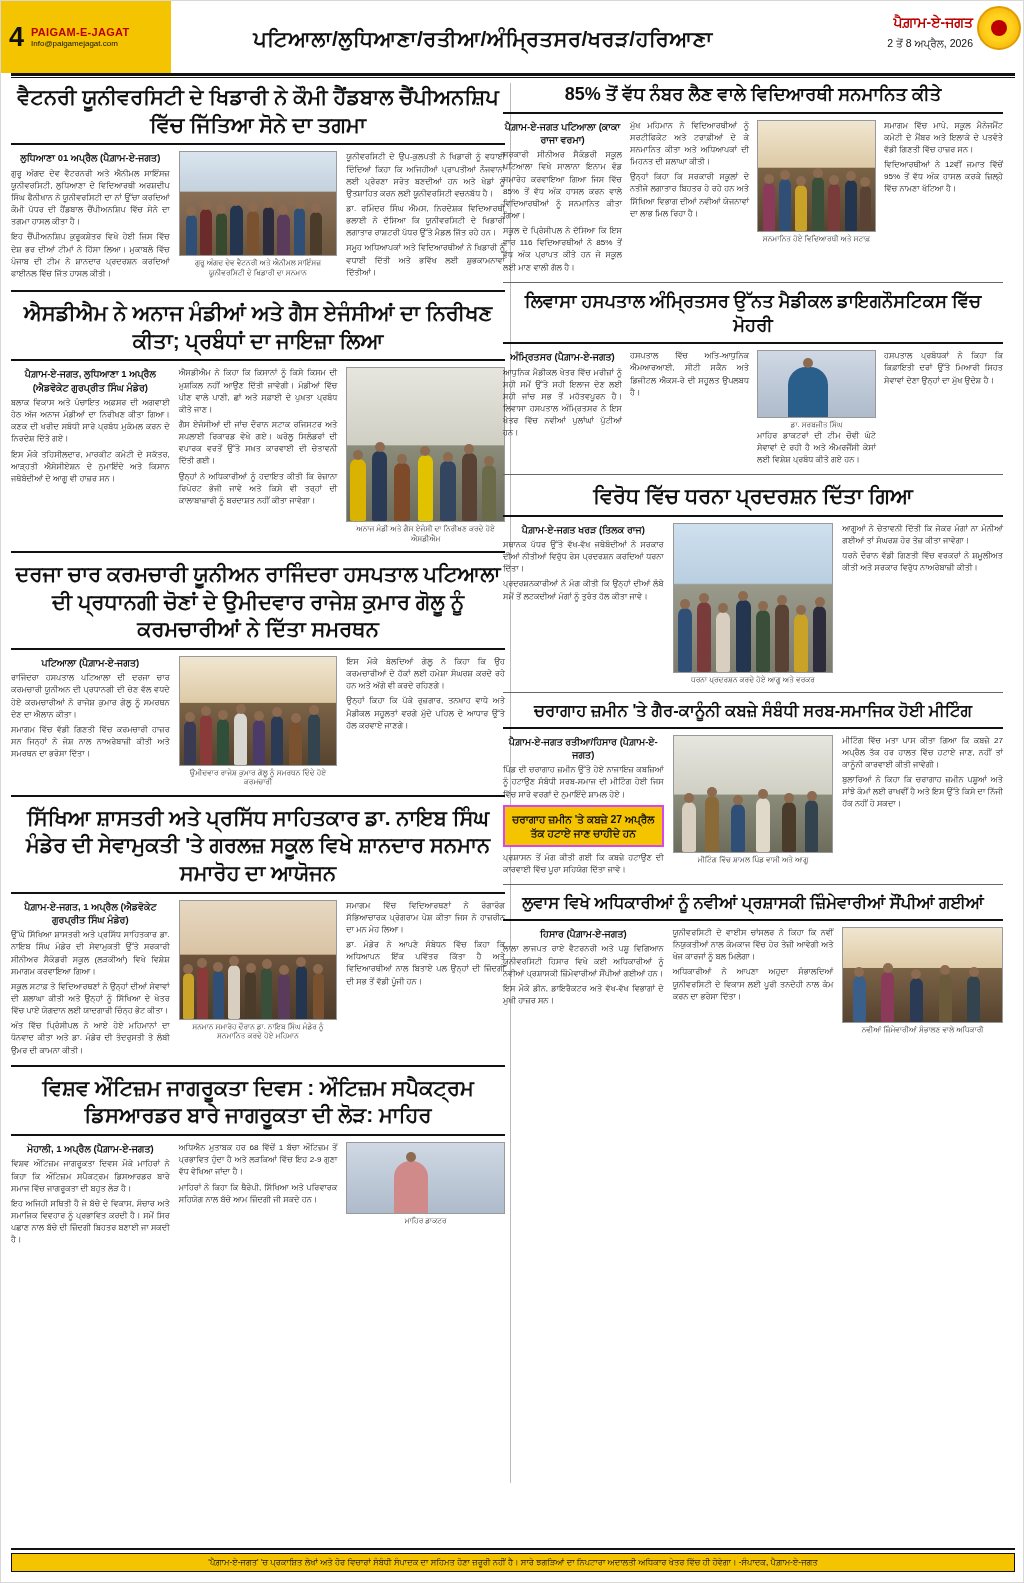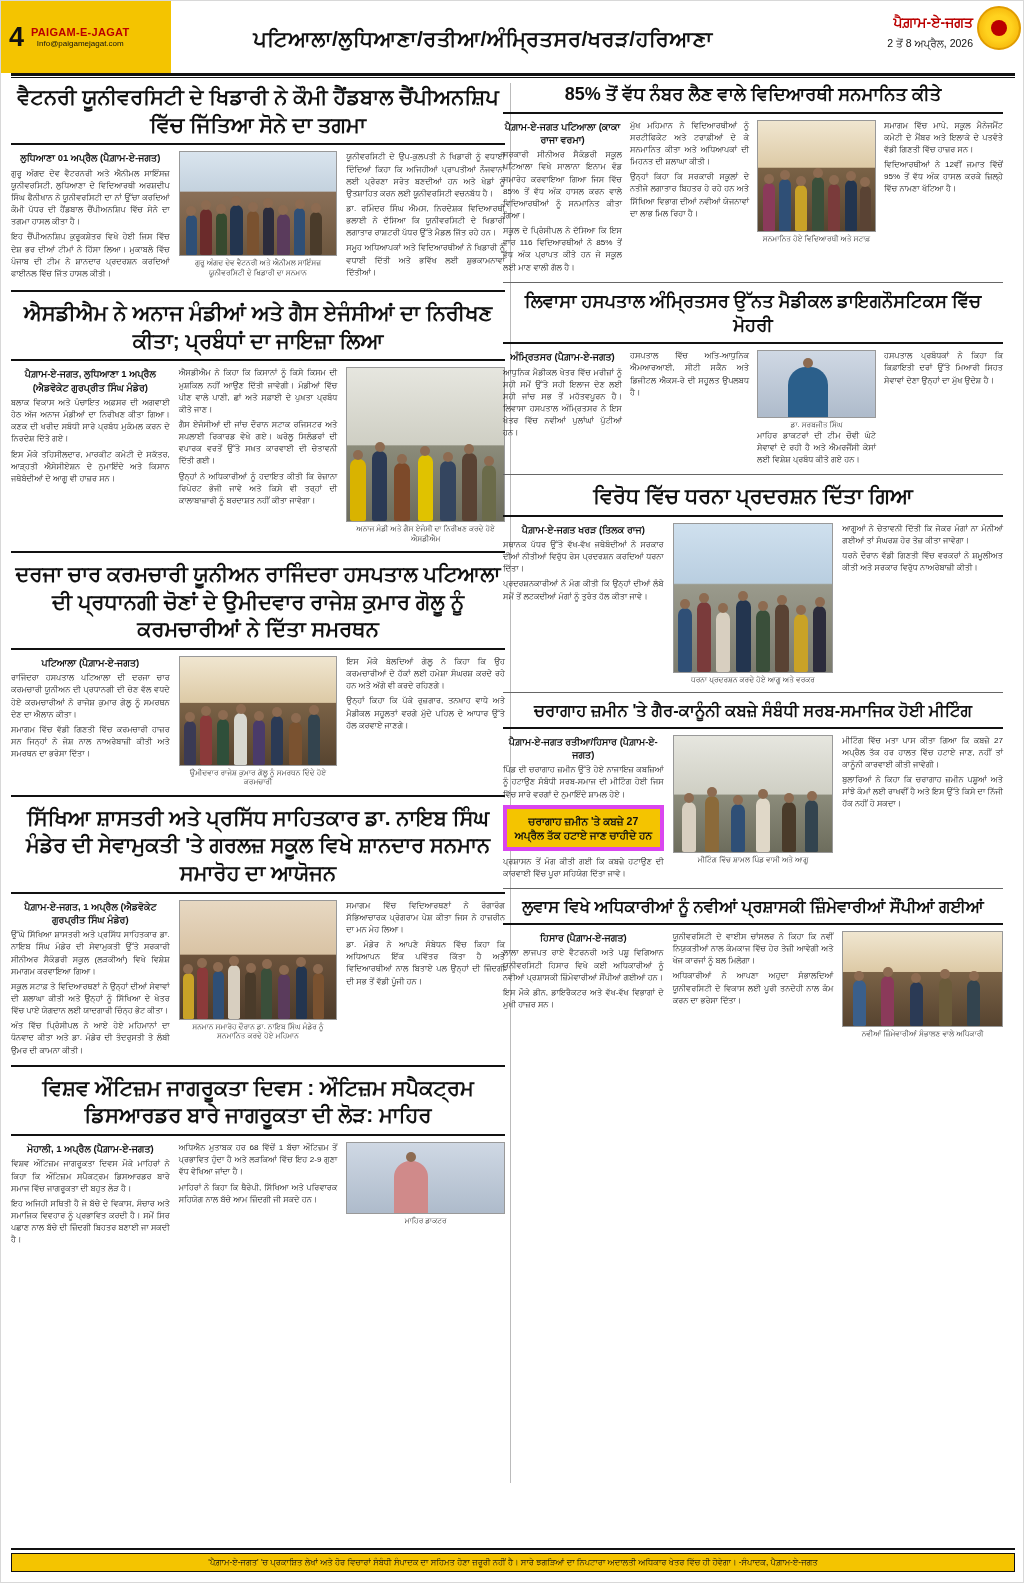--- a/index.html
+++ b/index.html
@@ -26,21 +26,21 @@
   .mh-left {
     width:170px; height:72px;
     background:#f4c400;
     display:flex; align-items:center; padding-left:8px;
   }
   .mh-pageno {
     font-size:27px; font-weight:bold; color:#111; margin-right:7px; line-height:1;
   }
   .mh-brand { line-height:1.15; }
   .mh-brand .b1 { font-size:11px; font-weight:bold; color:#b00; letter-spacing:.3px; }
-  .mh-brand .b2 { font-size:8px; color:#111;text-align:center; }
+  .mh-brand .b2 { font-size:8px; color:#111; }
   .mh-center {
     flex:1; text-align:center; font-size:21px; font-weight:bold;
     letter-spacing:.5px; color:#111; padding-top:4px;
   }
   .mh-right { width:230px; height:72px; position:relative; }
   .mh-logo-txt {
     position:absolute; right:52px; top:13px;
     font-size:14px; font-weight:bold; color:#b00;
   }
   .mh-date {
@@ -104,21 +104,21 @@
     position:absolute; bottom:0; border-radius:7px 7px 2px 2px;
   }
   .fig:after{
     content:""; position:absolute; left:50%; top:-9px; width:10px; height:10px;
     margin-left:-5px; border-radius:50%; background:#8d6b51;
   }
   .cap { font-size:7.4px; text-align:center; color:#333; margin-top:2px; line-height:1.25; }
 
   
   .hibox {
-    border:4px solid #d946ef; background:#f4c400; padding:5px 6px; margin:4px 0 5px 0;
+    border:2px solid #d946ef; background:#f4c400; padding:5px 6px; margin:4px 0 5px 0;
     font-size:10.5px; font-weight:bold; text-align:center; line-height:1.35; color:#111;
     break-inside:avoid;
   }
 
   
   .footer {
     position:absolute; left:10px; bottom:10px; width:1004px;
   }
   .footer .frule { height:2px; background:#111; margin-bottom:3px; }
   .footer .ftxt {

